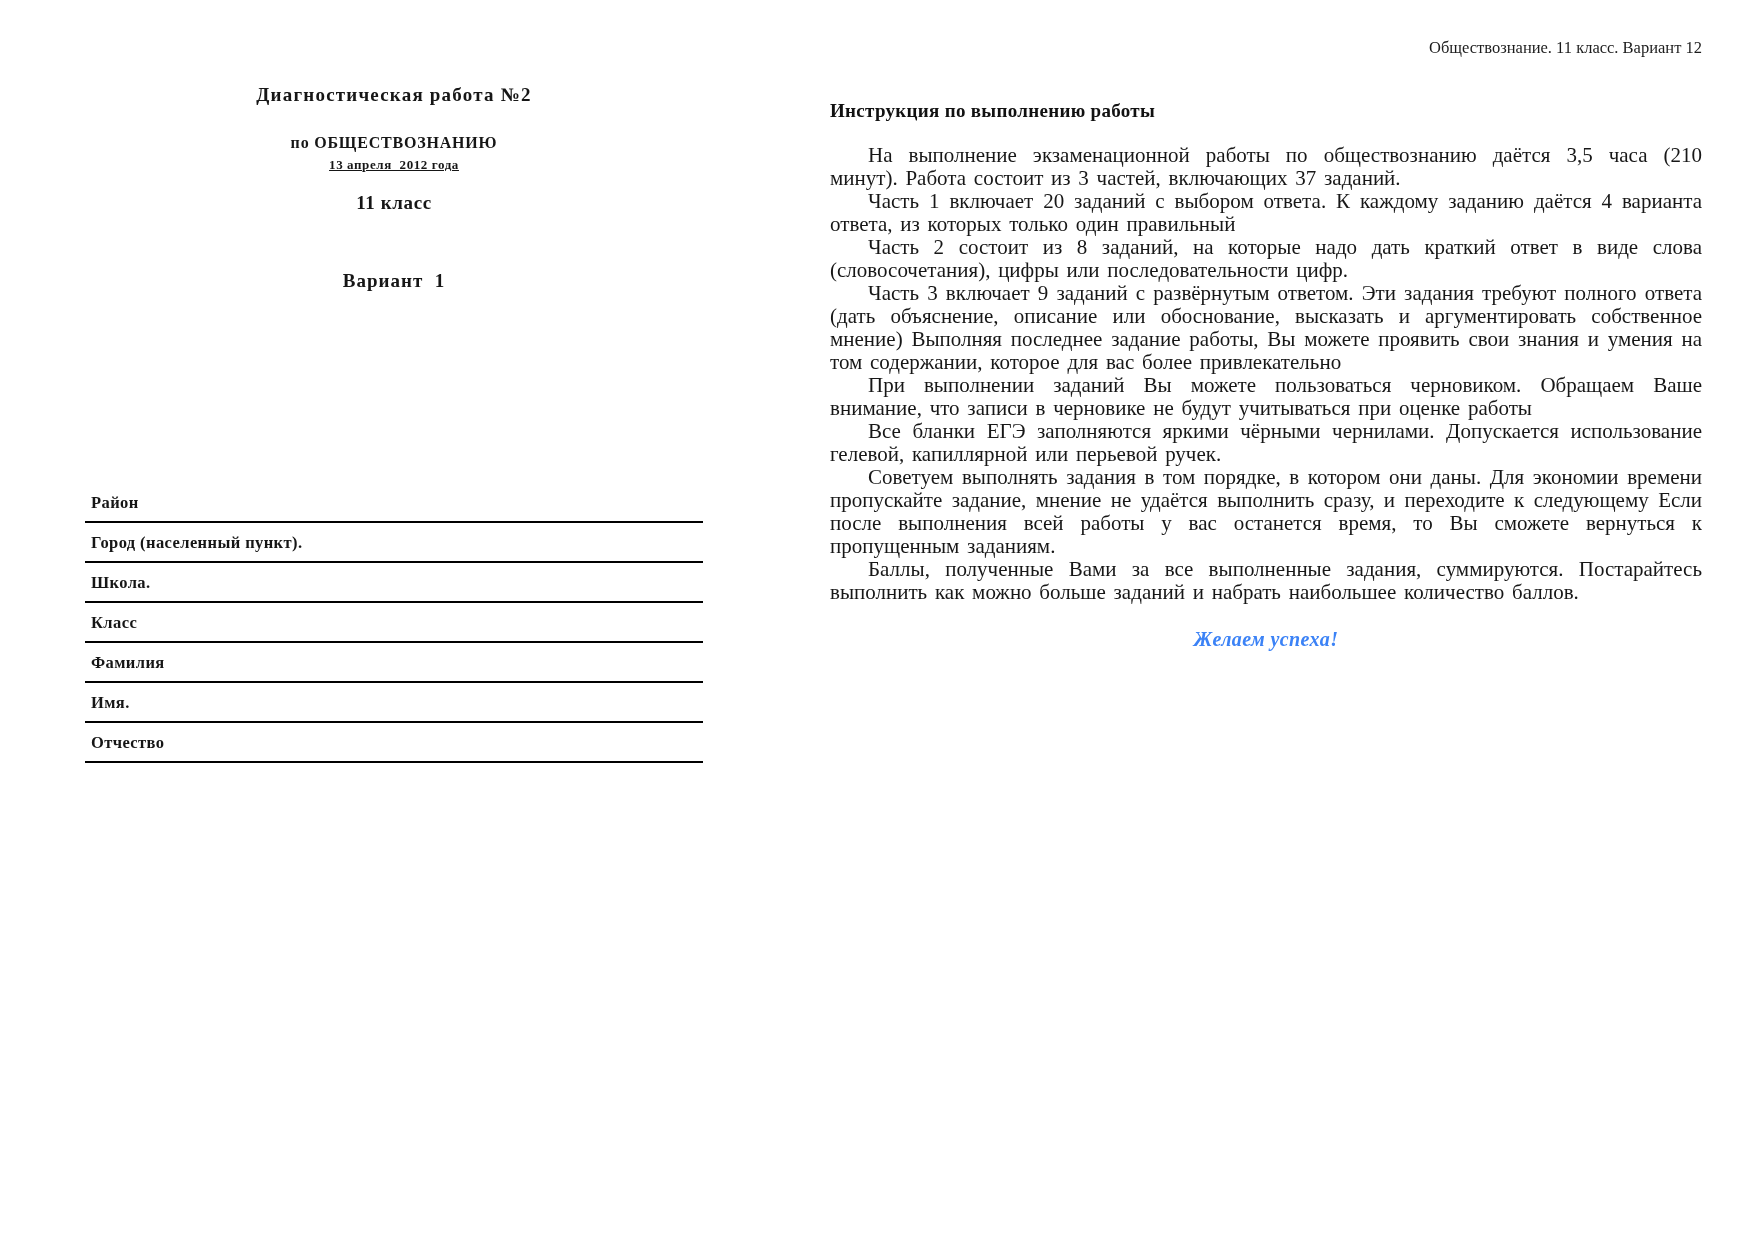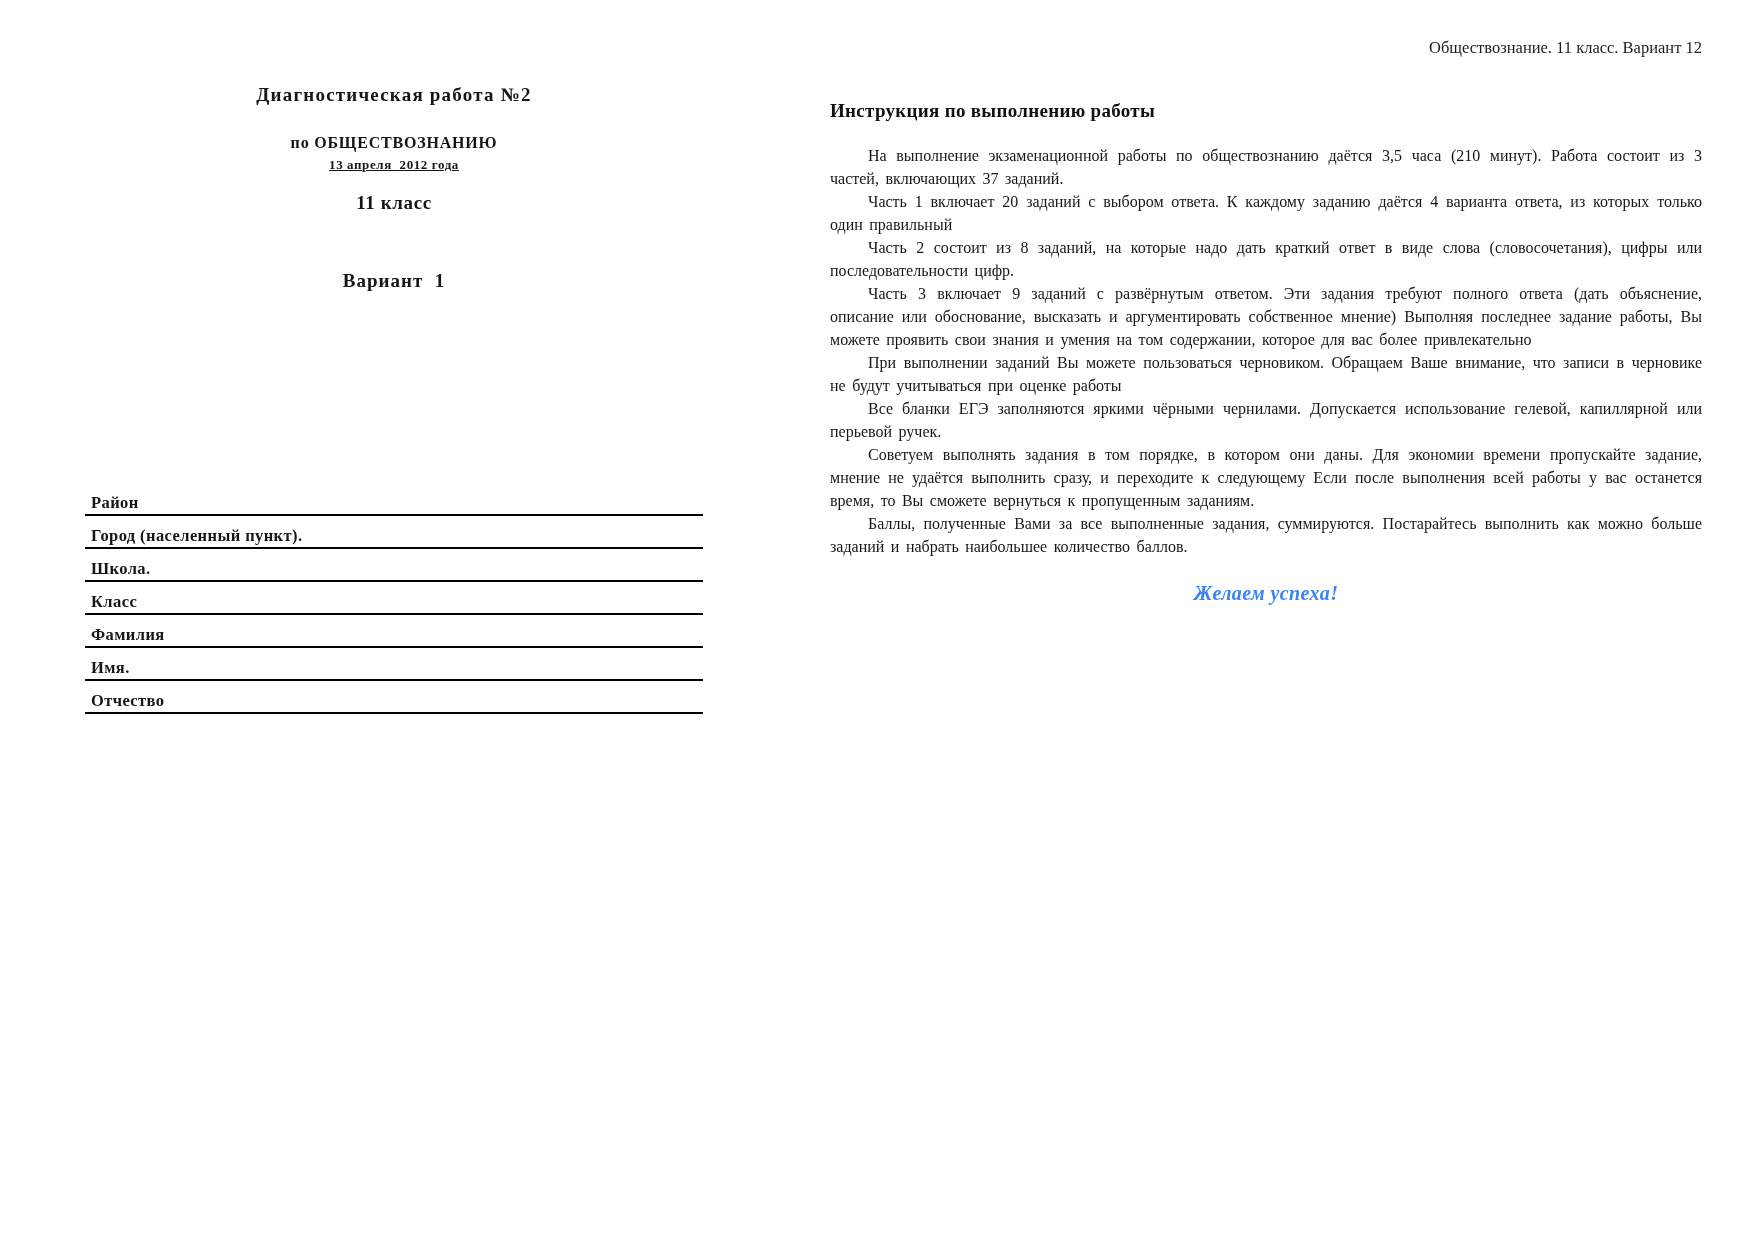--- a/index.html
+++ b/index.html
@@ -44,21 +44,21 @@
 
   .fields-block {
     position: absolute;
     top: 493px;
     left: 0;
     width: 618px;
   }
   .field-row {
     border-bottom: 2px solid #000000;
     margin-bottom: 10px;
-    padding-bottom: 1px;
+    padding-bottom: 8px;
     padding-left: 6px;
     height: 20px;
   }
   .field-label {
     font-weight: bold;
     font-size: 16.5px;
     letter-spacing: 0.4px;
     color: #161616;
   }
 
@@ -89,21 +89,21 @@
   .instructions-heading {
     text-align: left;
     font-weight: bold;
     font-size: 19px;
     margin: 0 0 22px 0;
     letter-spacing: 0.3px;
     color: #111111;
   }
   .instructions p {
     margin: 0;
-    font-size: 16px;
+    font-size: 21px;
     line-height: 23px;
     text-align: justify;
     text-indent: 38px;
     word-spacing: 2.5px;
     color: #171717;
   }
   .closing-wish {
     text-align: center;
     font-weight: bold;
     font-style: italic;

